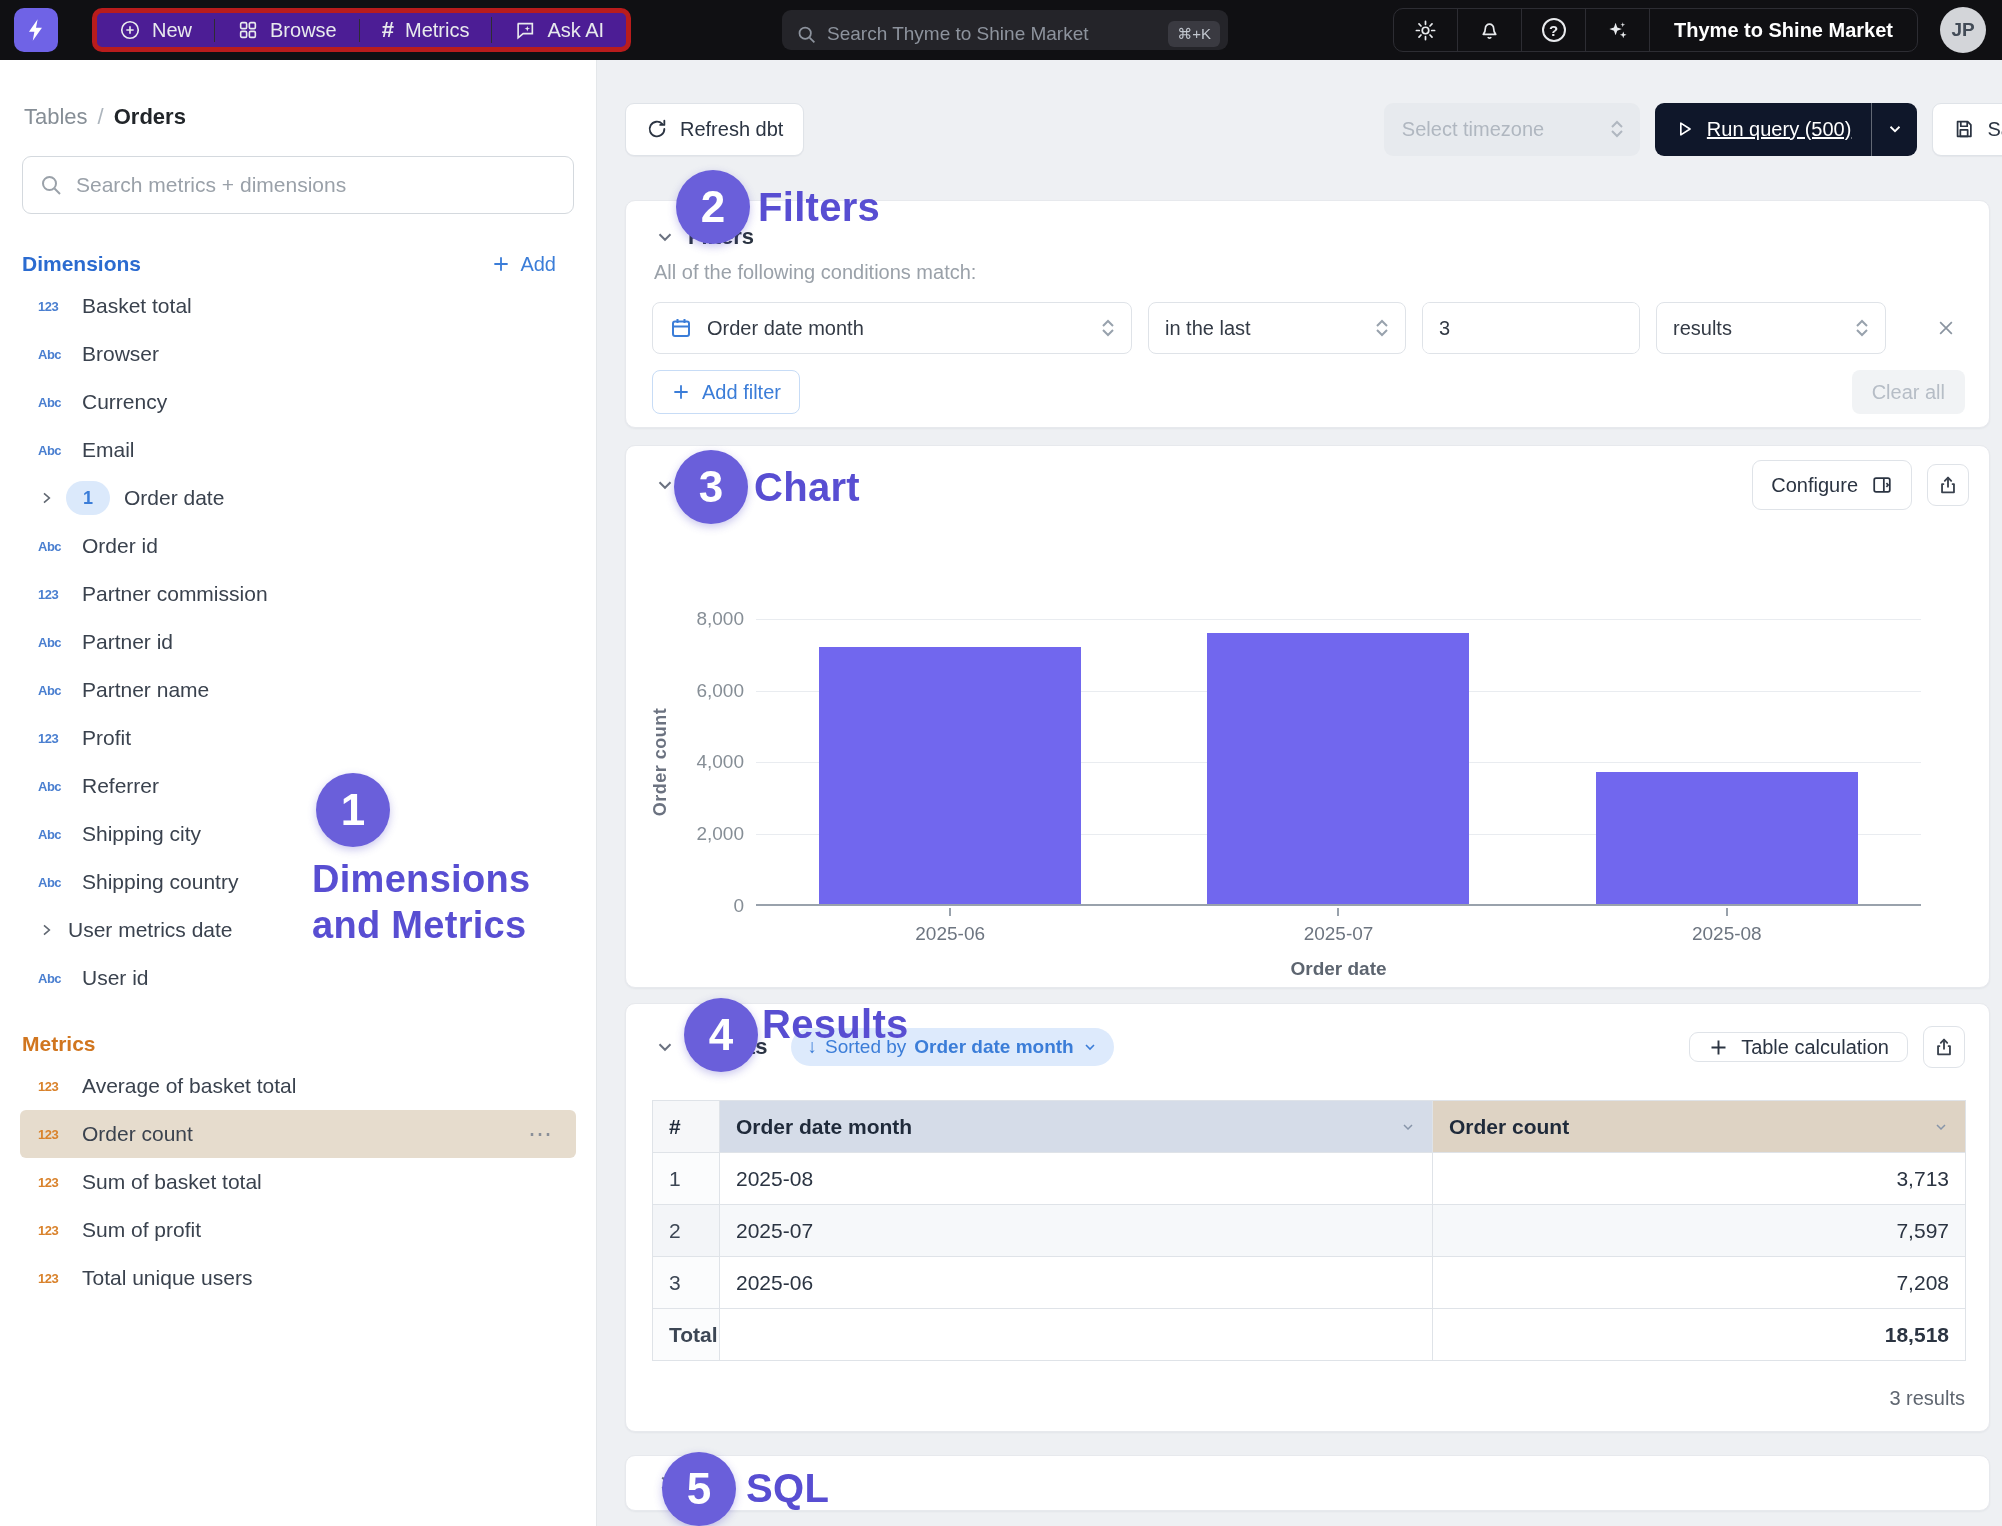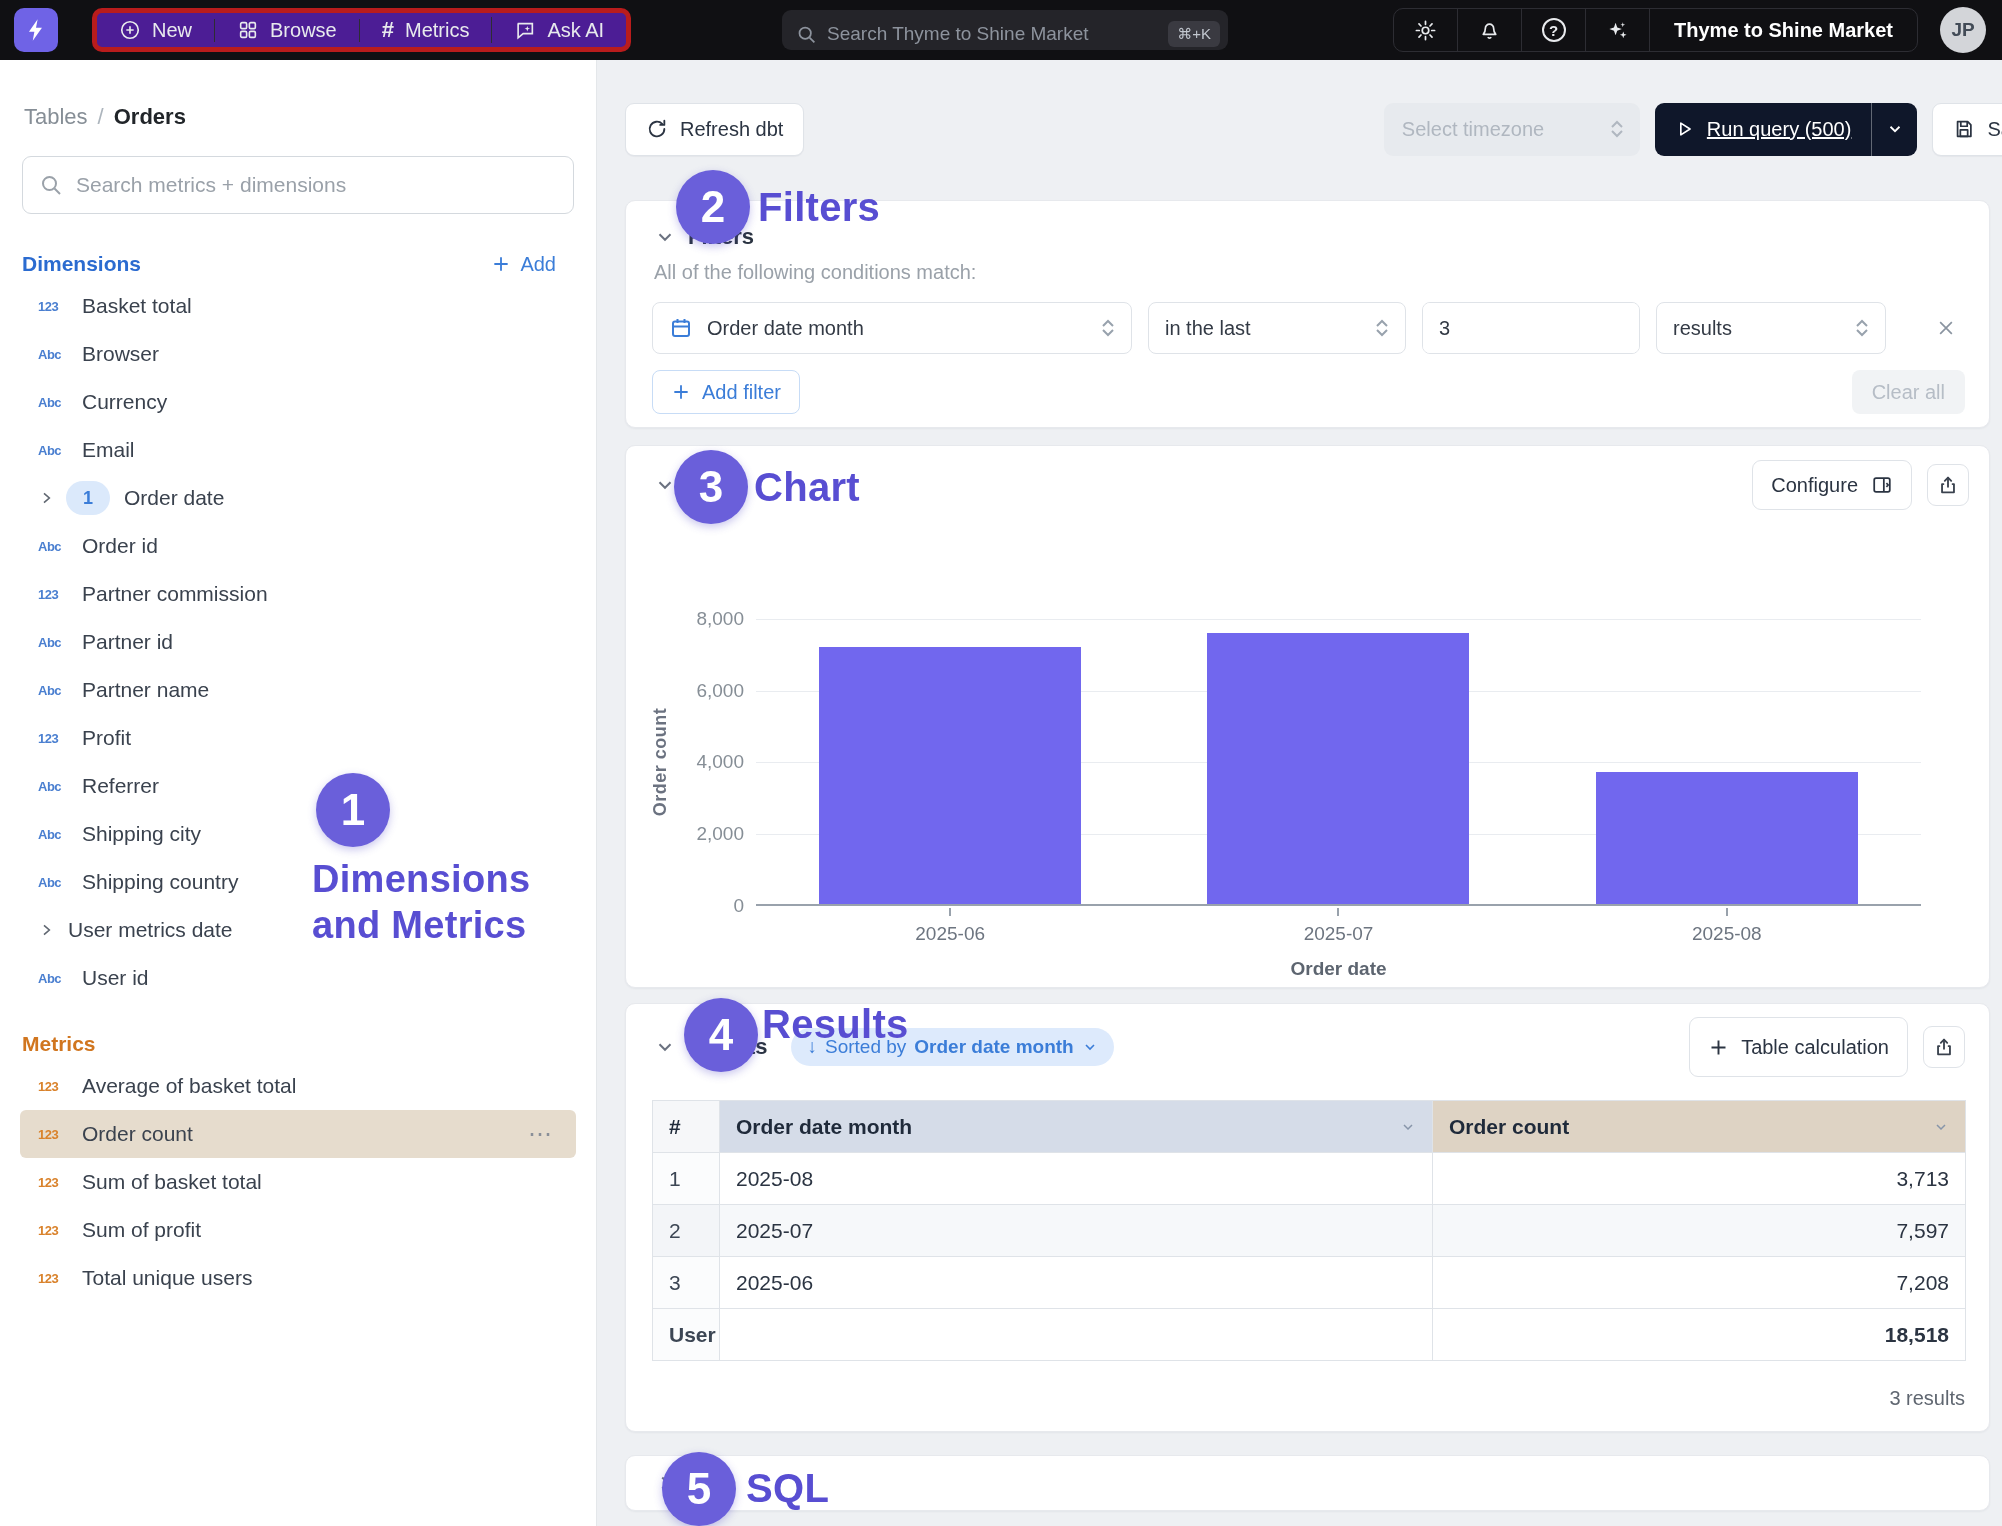--- a/index.html
+++ b/index.html
@@ -142,21 +142,21 @@
   .tickmark { width:2px; height:8px; background:#99a2ac; }
   .xlabel { position:absolute; left:130px; top:512px; width:1165px; text-align:center; color:#5d6570;
             font-weight:bold; font-size:19px; }
 
   
   .results-card { margin-top:15px; height:429px; padding:20px 24px 0 26px; }
   .rhead { display:flex; align-items:center; height:46px; }
   .sortpill { margin-left:24px; height:38px; border-radius:19px; background:#ddeafc; color:#3b7dd8;
               display:flex; align-items:center; gap:8px; padding:0 16px; font-size:19px; cursor:pointer; }
   .sortpill b { font-weight:bold; }
-  .tcalc { margin-left:auto; height:60px; border:1px solid #dfe3e8; border-radius:9px; background:#fff;
+  .tcalc { margin-left:auto; height:30px; border:1px solid #dfe3e8; border-radius:9px; background:#fff;
            display:flex; align-items:center; gap:12px; padding:0 18px; font-size:20px; color:#2b3442;
            cursor:pointer; }
   table.res { margin-top:30px; border-collapse:collapse; width:1313px; table-layout:fixed; }
   table.res th, table.res td { border:1px solid #dfe3e8; font-size:21px; padding:0 16px; height:52px; }
   table.res col.c0 { width:67px; } table.res col.c1 { width:713px; } table.res col.c2 { width:533px; }
   th.hnum { background:#f6f7f9; text-align:left; color:#1f2a3a; }
   th.hmonth { background:#d5dce8; cursor:pointer; }
   th.hcount { background:#ded3c4; cursor:pointer; }
   .hflex { display:flex; align-items:center; font-weight:bold; color:#1f2a3a; }
   .hflex .hc { margin-left:auto; color:#8795a9; }
@@ -617,21 +617,21 @@
         <td class="num">2</td>
         <td class="month">2025-07</td>
         <td class="count">7,597</td>
       </tr>
       <tr>
         <td class="num">3</td>
         <td class="month">2025-06</td>
         <td class="count">7,208</td>
       </tr>
       <tr class="total">
-        <td class="num">User</td>
+        <td class="num">Total</td>
         <td class="month"></td>
         <td class="count">18,518</td>
       </tr>
     </tbody>
       </table>
     <div class="rescount">3 results</div>
   </div>
 
   <div class="card sql-card">
     <span class="seccol">

